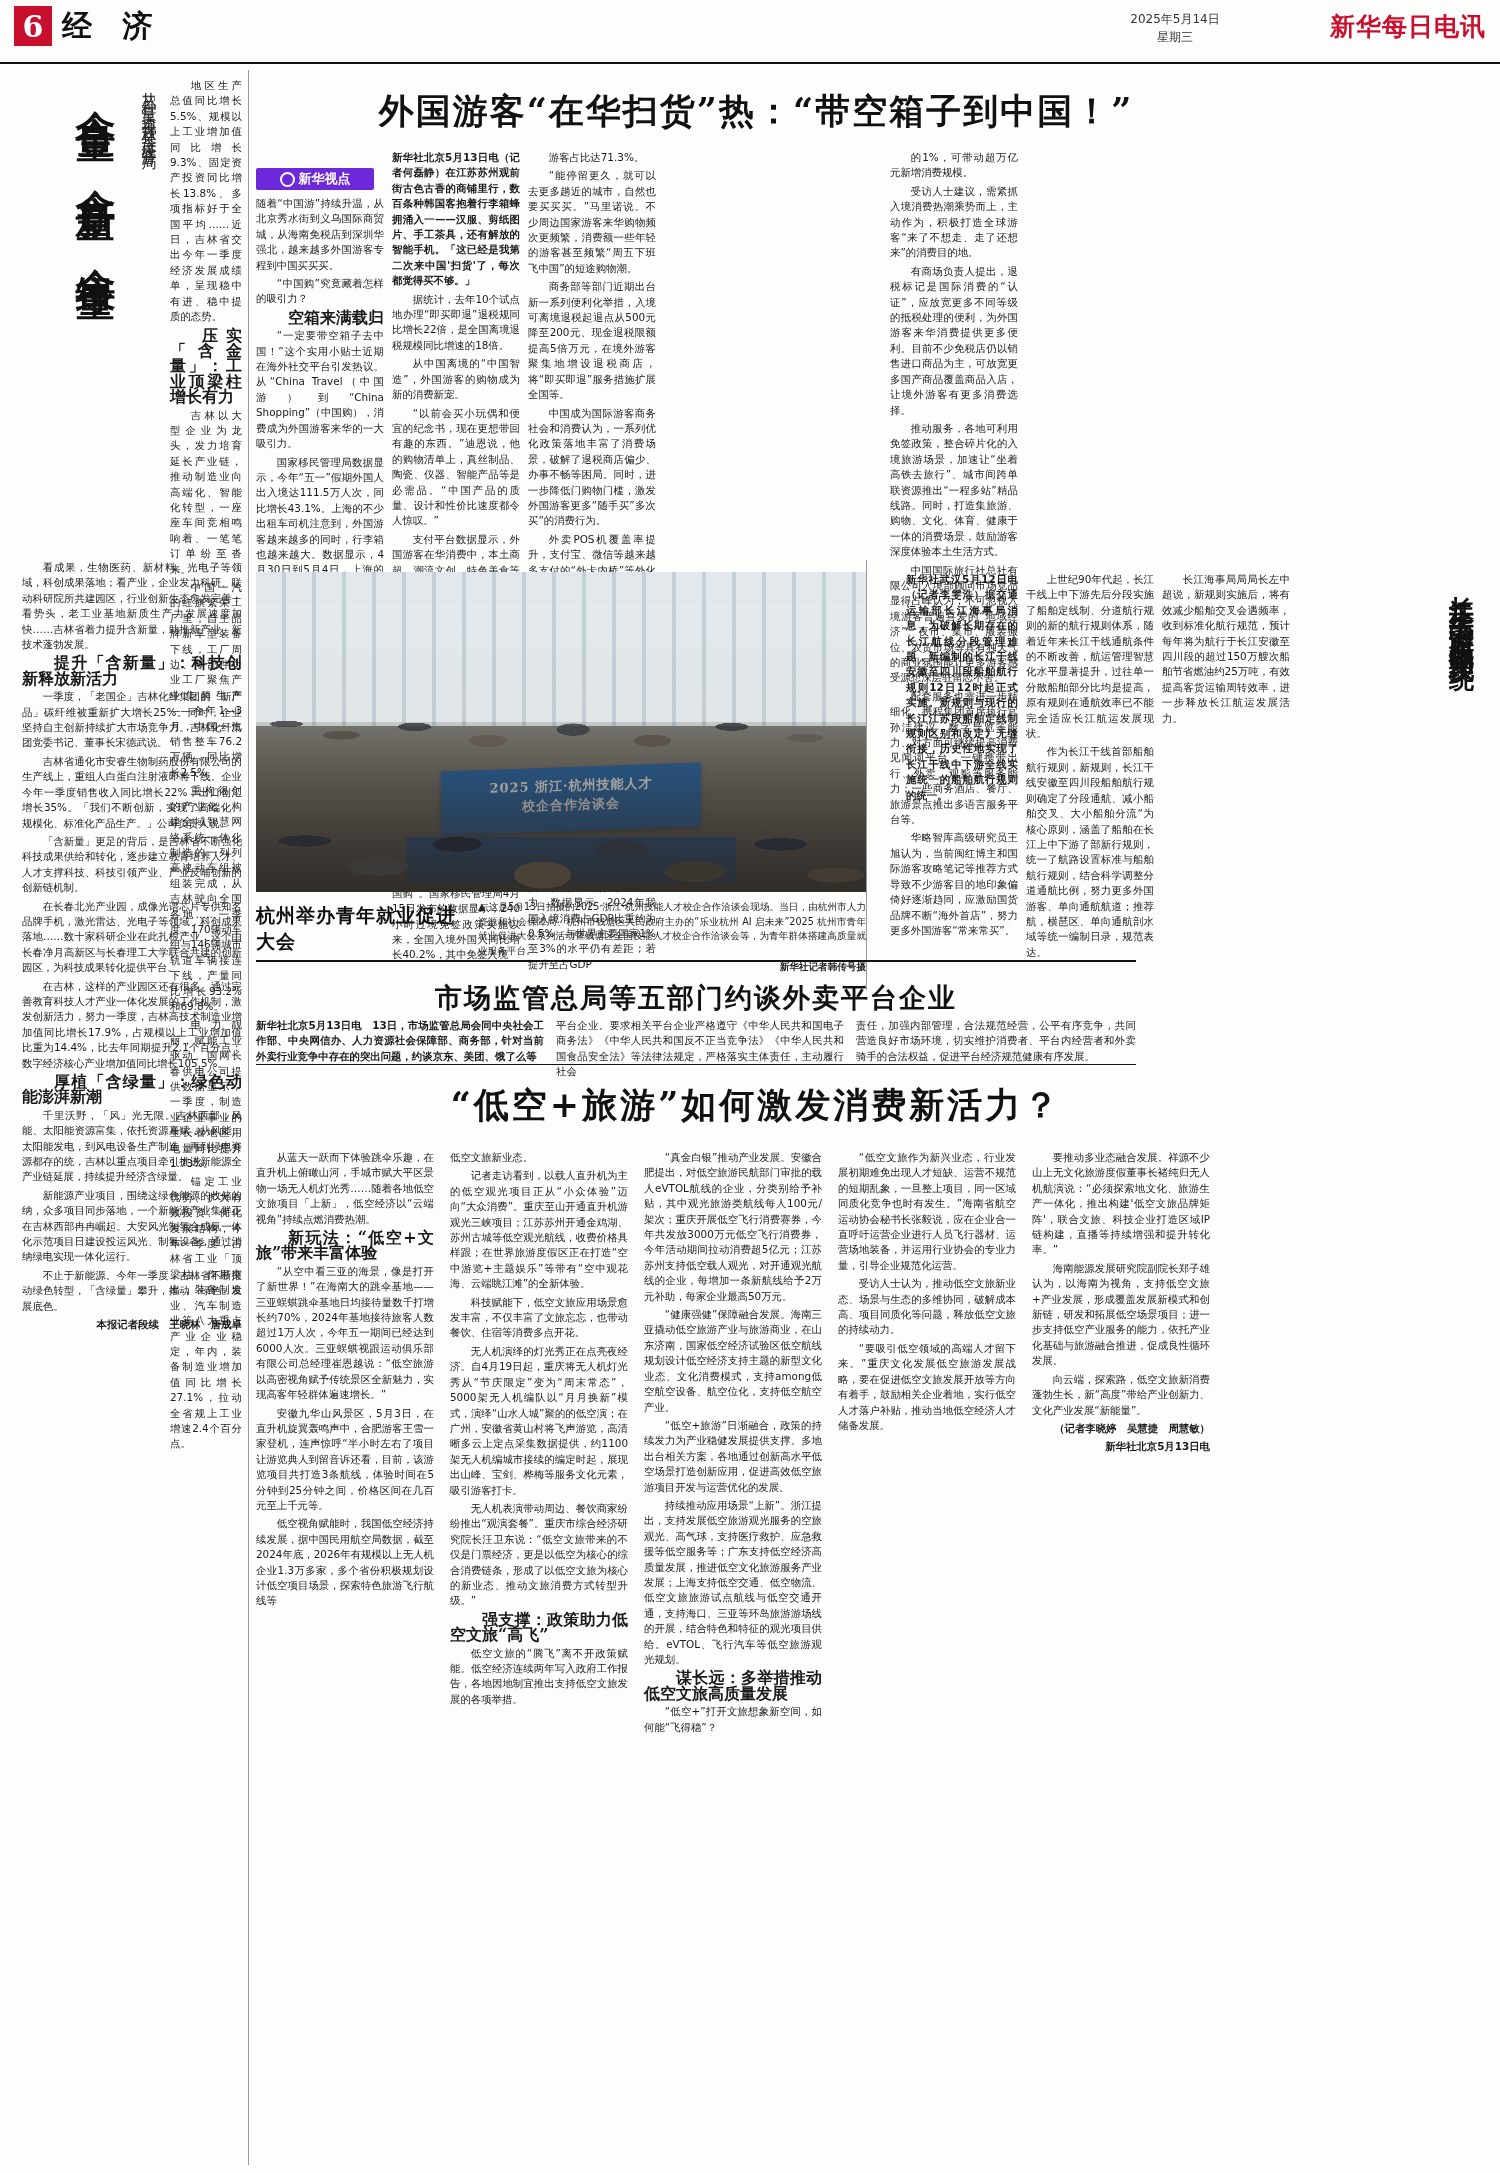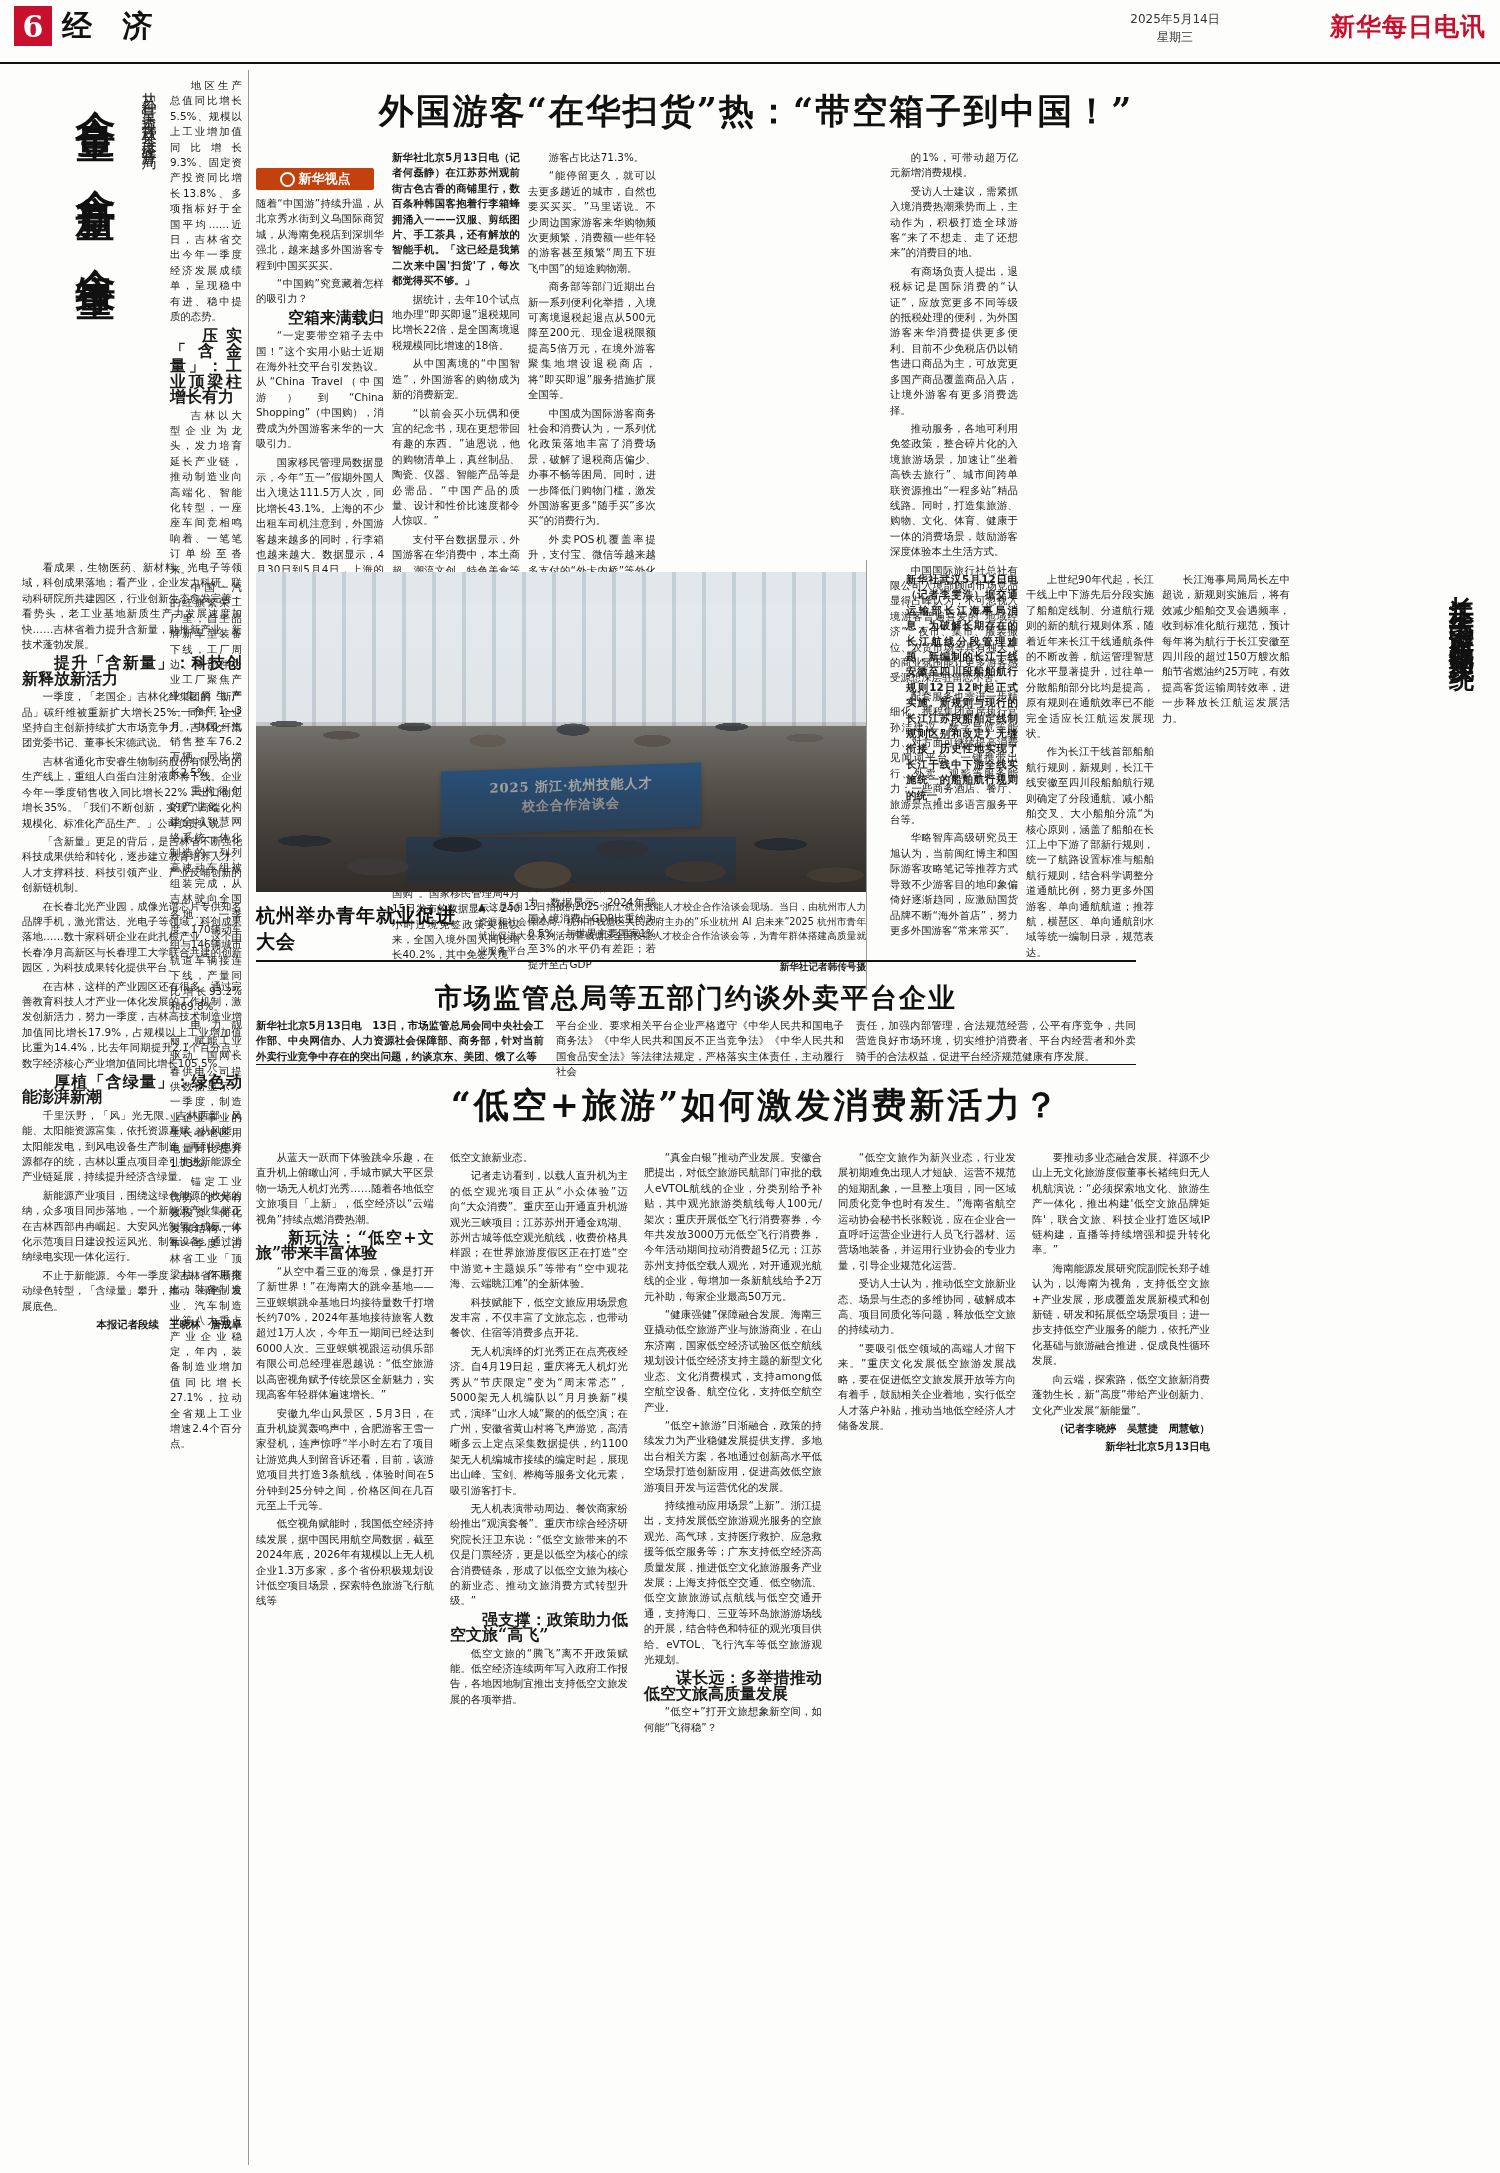--- a/index.html
+++ b/index.html
@@ -73,21 +73,21 @@
 
   
   .h-main{
     position:absolute;left:256px;top:88px;width:1000px;
     text-align:center;
     font-family:"DejaVu Serif",serif;
     font-size:35px;font-weight:bold;letter-spacing:2px;
   }
   .tagbox{
     position:absolute;left:256px;top:168px;width:118px;height:22px;
-    background:#c2410c;color:#fff;font-size:13px;font-weight:bold;
+    background:#6d28d9;color:#fff;font-size:13px;font-weight:bold;
     display:flex;align-items:center;justify-content:center;gap:4px;
     border-radius:2px;
   }
   .tagbox .dot{
     width:11px;height:11px;border:2px solid #fff;border-radius:50%;
     display:inline-block;
   }
 
   
   .photo{

